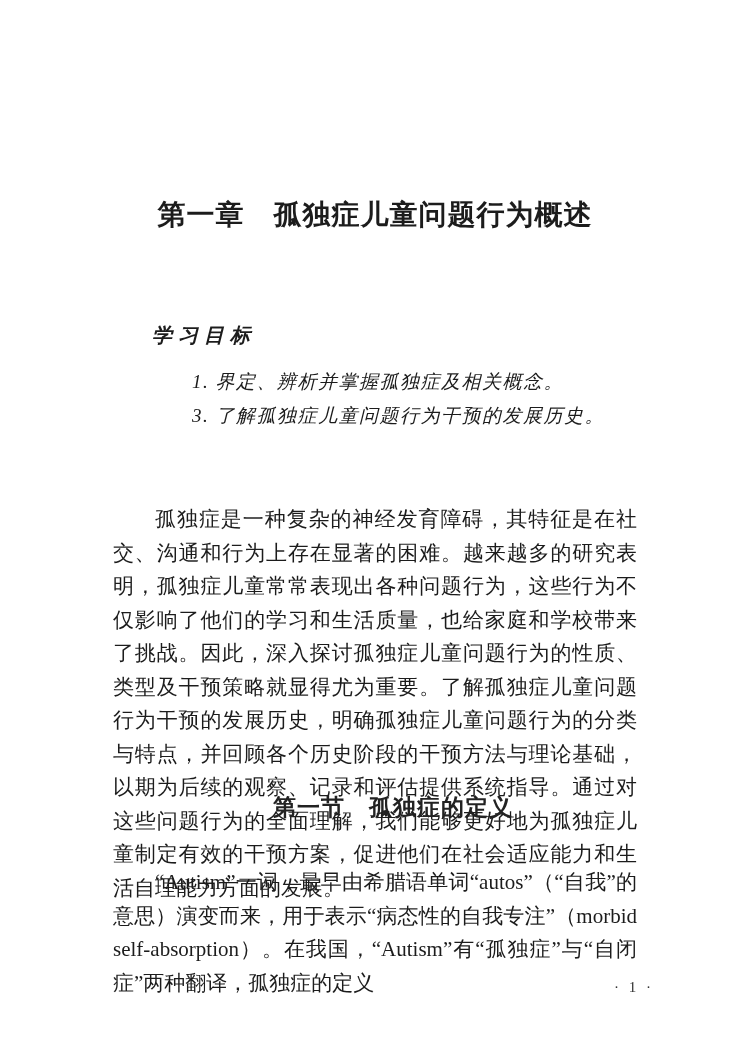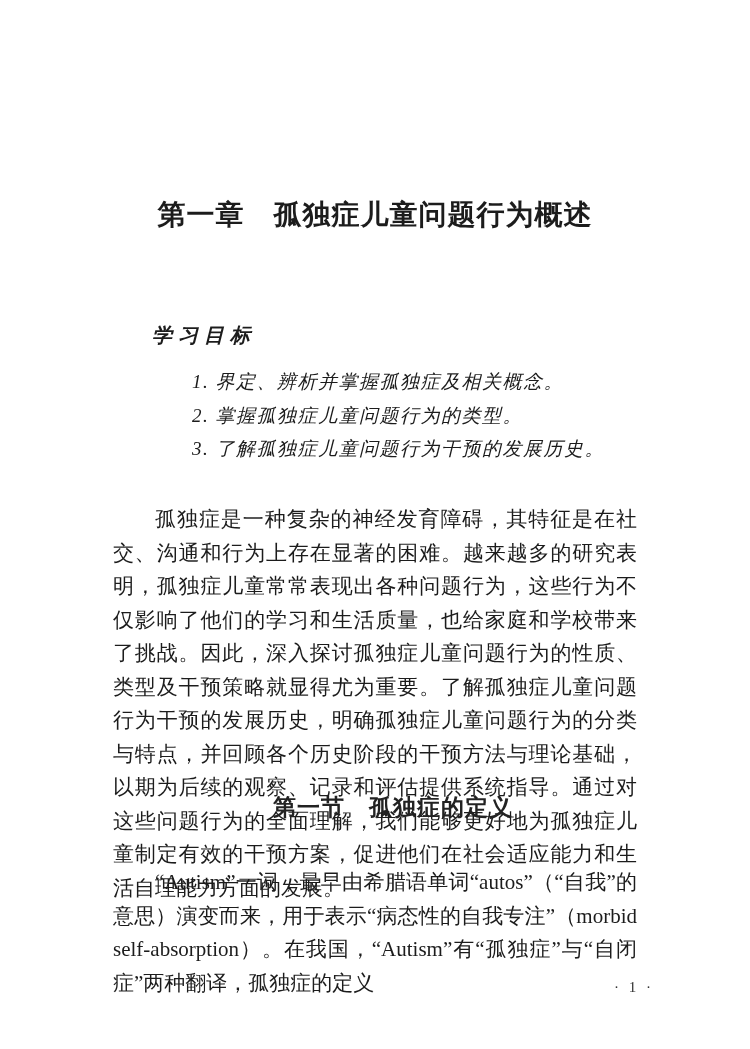--- a/index.html
+++ b/index.html
@@ -86,21 +86,20 @@
 </head>
 <body>
 
 <div class="page">
 
   <h1 class="chapter-title">第一章　孤独症儿童问题行为概述</h1>
 
   <div class="objectives">
     <div class="objectives-heading">学习目标</div>
     <div class="objective-item">1. 界定、辨析并掌握孤独症及相关概念。</div>
-    <div class="objective-item">2. 掌握孤独症儿童问题行为的类型。</div>
     <div class="objective-item">3. 了解孤独症儿童问题行为干预的发展历史。</div>
   </div>
 
   <p class="body-para para1">孤独症是一种复杂的神经发育障碍，其特征是在社交、沟通和行为上存在显著的困难。越来越多的研究表明，孤独症儿童常常表现出各种问题行为，这些行为不仅影响了他们的学习和生活质量，也给家庭和学校带来了挑战。因此，深入探讨孤独症儿童问题行为的性质、类型及干预策略就显得尤为重要。了解孤独症儿童问题行为干预的发展历史，明确孤独症儿童问题行为的分类与特点，并回顾各个历史阶段的干预方法与理论基础，以期为后续的观察、记录和评估提供系统指导。通过对这些问题行为的全面理解，我们能够更好地为孤独症儿童制定有效的干预方案，促进他们在社会适应能力和生活自理能力方面的发展。</p>
 
   <h2 class="section-heading">第一节　孤独症的定义</h2>
 
   <p class="body-para para2">“Autism”一词，最早由希腊语单词“autos”（“自我”的意思）演变而来，用于表示“病态性的自我专注”（morbid self-absorption）。在我国，“Autism”有“孤独症”与“自闭症”两种翻译，孤独症的定义</p>
 
   <div class="page-number">· 1 ·</div>

